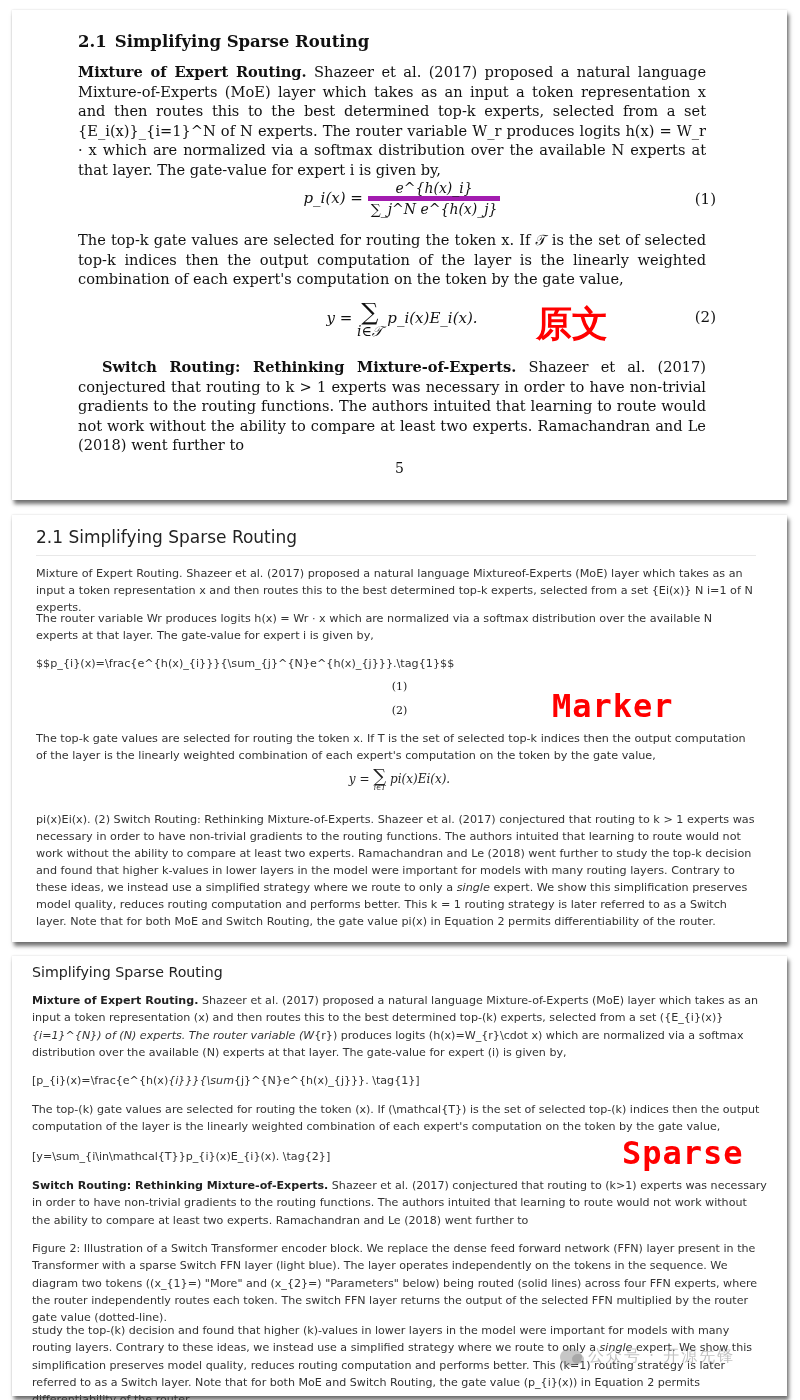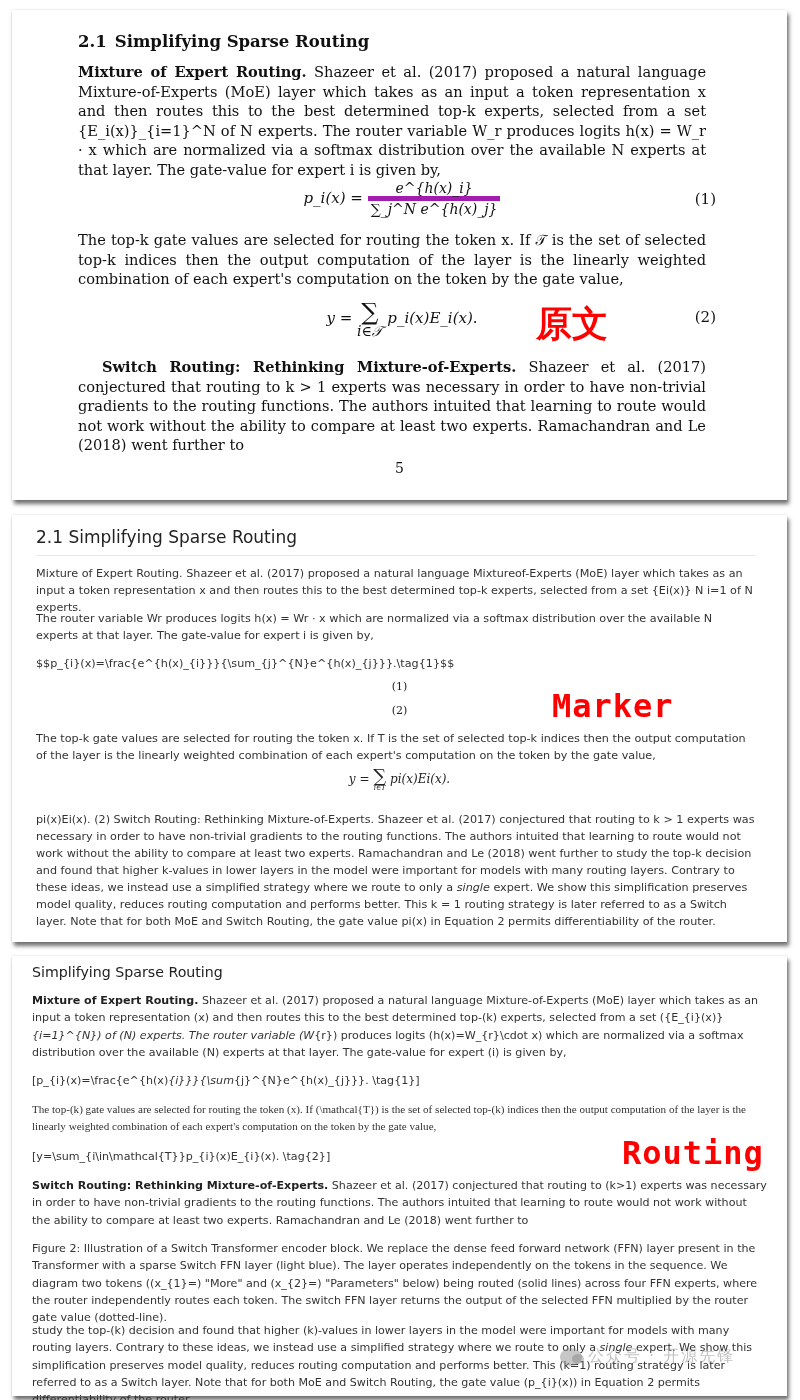--- a/index.html
+++ b/index.html
@@ -138,35 +138,35 @@
 
   <div class="nd-para" style="top:36px;">
     <b>Mixture of Expert Routing.</b>
     <span>Shazeer et al. (2017) proposed a natural language Mixture-of-Experts (MoE) layer which takes as an input a token representation (x) and then routes this to the best determined top-(k) experts, selected from a set ({E_{i}(x)}</span><em>{i=1}^{N}) of (N) experts. The router variable (W</em><span>{r}) produces logits (h(x)=W_{r}\cdot x) which are normalized via a softmax distribution over the available (N) experts at that layer. The gate-value for expert (i) is given by,</span>
   </div>
 
   <div class="nd-para" style="top:116px;">
     <span>[p_{i}(x)=\frac{e^{h(x)</span><em>{i}}}{\sum</em><span>{j}^{N}e^{h(x)_{j}}}. \tag{1}]</span>
   </div>
 
-  <div class="nd-para" style="top:145px;font-family:Liberation Serif, serif;">The top-(k) gate values are selected for routing the token (x). If (\mathcal{T}) is the set of selected top-(k) indices then the output computation of the layer is the linearly weighted combination of each expert's computation on the token by the gate value,</div>
+  <div class="nd-para" style="top:145px;">The top-(k) gate values are selected for routing the token (x). If (\mathcal{T}) is the set of selected top-(k) indices then the output computation of the layer is the linearly weighted combination of each expert's computation on the token by the gate value,</div>
   <div class="nd-para" style="top:192px;">[y=\sum_{i\in\mathcal{T}}p_{i}(x)E_{i}(x). \tag{2}]</div>
 
   <div class="nd-para" style="top:221px;">
     <b>Switch Routing: Rethinking Mixture-of-Experts.</b>
     <span>Shazeer et al. (2017) conjectured that routing to (k&gt;1) experts was necessary in order to have non-trivial gradients to the routing functions. The authors intuited that learning to route would not work without the ability to compare at least two experts. Ramachandran and Le (2018) went further to</span>
   </div>
 
   <div class="nd-para" style="top:284px;">Figure 2: Illustration of a Switch Transformer encoder block. We replace the dense feed forward network (FFN) layer present in the Transformer with a sparse Switch FFN layer (light blue). The layer operates independently on the tokens in the sequence. We diagram two tokens ((x_{1}=) "More" and (x_{2}=) "Parameters" below) being routed (solid lines) across four FFN experts, where the router independently routes each token. The switch FFN layer returns the output of the selected FFN multiplied by the router gate value (dotted-line).</div>
 
   <div class="nd-para" style="top:366px;">
     <span>study the top-(k) decision and found that higher (k)-values in lower layers in the model were important for models with many routing layers. Contrary to these ideas, we instead use a simplified strategy where we route to only a</span>
     <em>single</em>
     <span>expert. We show this simplification preserves model quality, reduces routing computation and performs better. This (k=1) routing strategy is later referred to as a Switch layer. Note that for both MoE and Switch Routing, the gate value (p_{i}(x)) in Equation 2 permits differentiability of the router.</span>
   </div>
 
-  <div id="lbl3" class="label-red">Routing</div>
+  <div id="lbl3" class="label-red">Sparse</div>
 </div>
 
 <div class="watermark">
   <span class="wm-icon"></span>
   <span>公众号 · 开源先锋</span>
 </div>
 
 </body></html>

